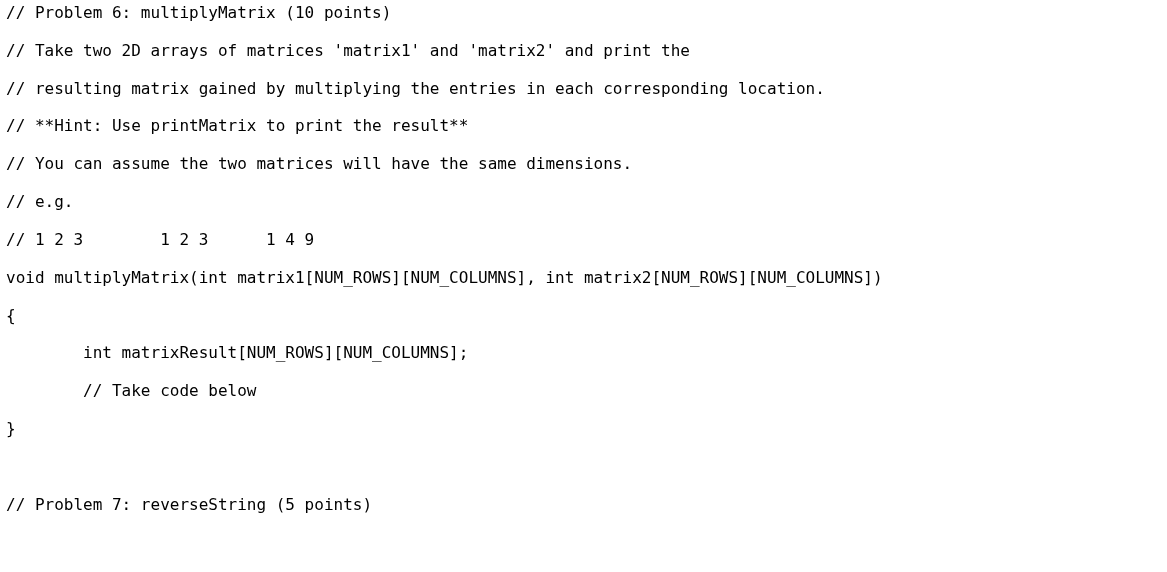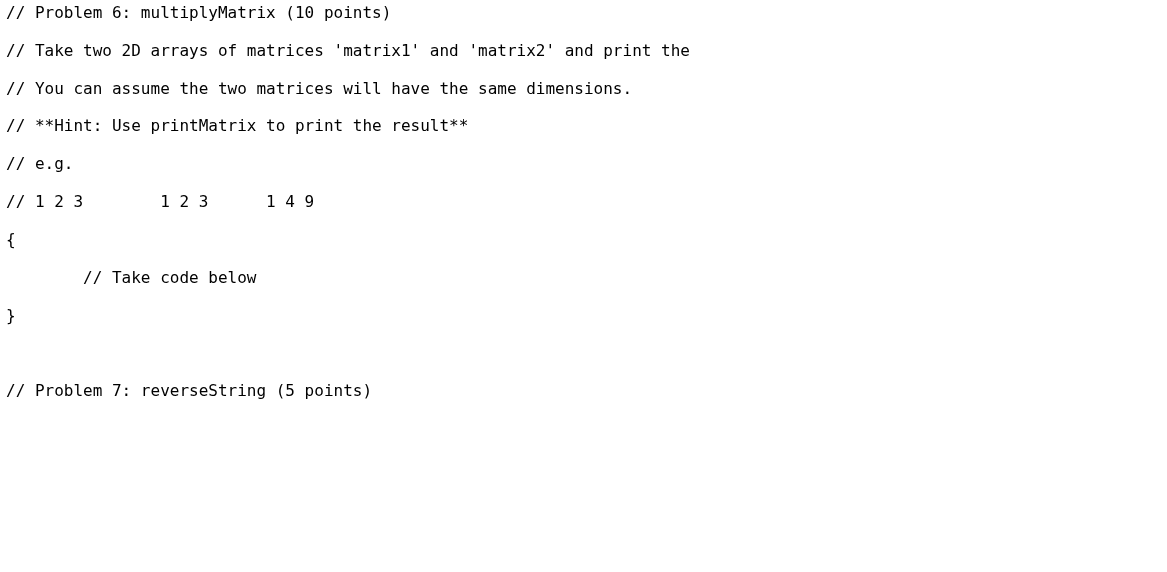--- a/index.html
+++ b/index.html
@@ -31,25 +31,28 @@
     min-height: 18.9px;
     display: block;
   }
 </style>
 </head>
 <body>
 
 <div id="page" style="background: rgb(255, 255, 255);">
   <pre id="code-listing" style="color: rgb(0, 0, 0);"><span class="code-line">// Problem 6: multiplyMatrix (10 points)</span>
 <span class="code-line">// Take two 2D arrays of matrices 'matrix1' and 'matrix2' and print the</span>
+<span class="code-line">// resulting matrix gained by multiplying the entries in each corresponding location.</span>
+<span class="code-line">// **Hint: Use printMatrix to print the result**</span>
 <span class="code-line">// You can assume the two matrices will have the same dimensions.</span>
-<span class="code-line">// **Hint: Use printMatrix to print the result**</span>
 <span class="code-line">// e.g.</span>
 <span class="code-line">// 1 2 3        1 2 3      1 4 9</span>
+<span class="code-line">void multiplyMatrix(int matrix1[NUM_ROWS][NUM_COLUMNS], int matrix2[NUM_ROWS][NUM_COLUMNS])</span>
 <span class="code-line">{</span>
+<span class="code-line">        int matrixResult[NUM_ROWS][NUM_COLUMNS];</span>
 <span class="code-line">        // Take code below</span>
 <span class="code-line">}</span>
 <span class="code-line">&nbsp;</span>
 <span class="code-line">// Problem 7: reverseString (5 points)</span>
 
 
 
 
 
 

